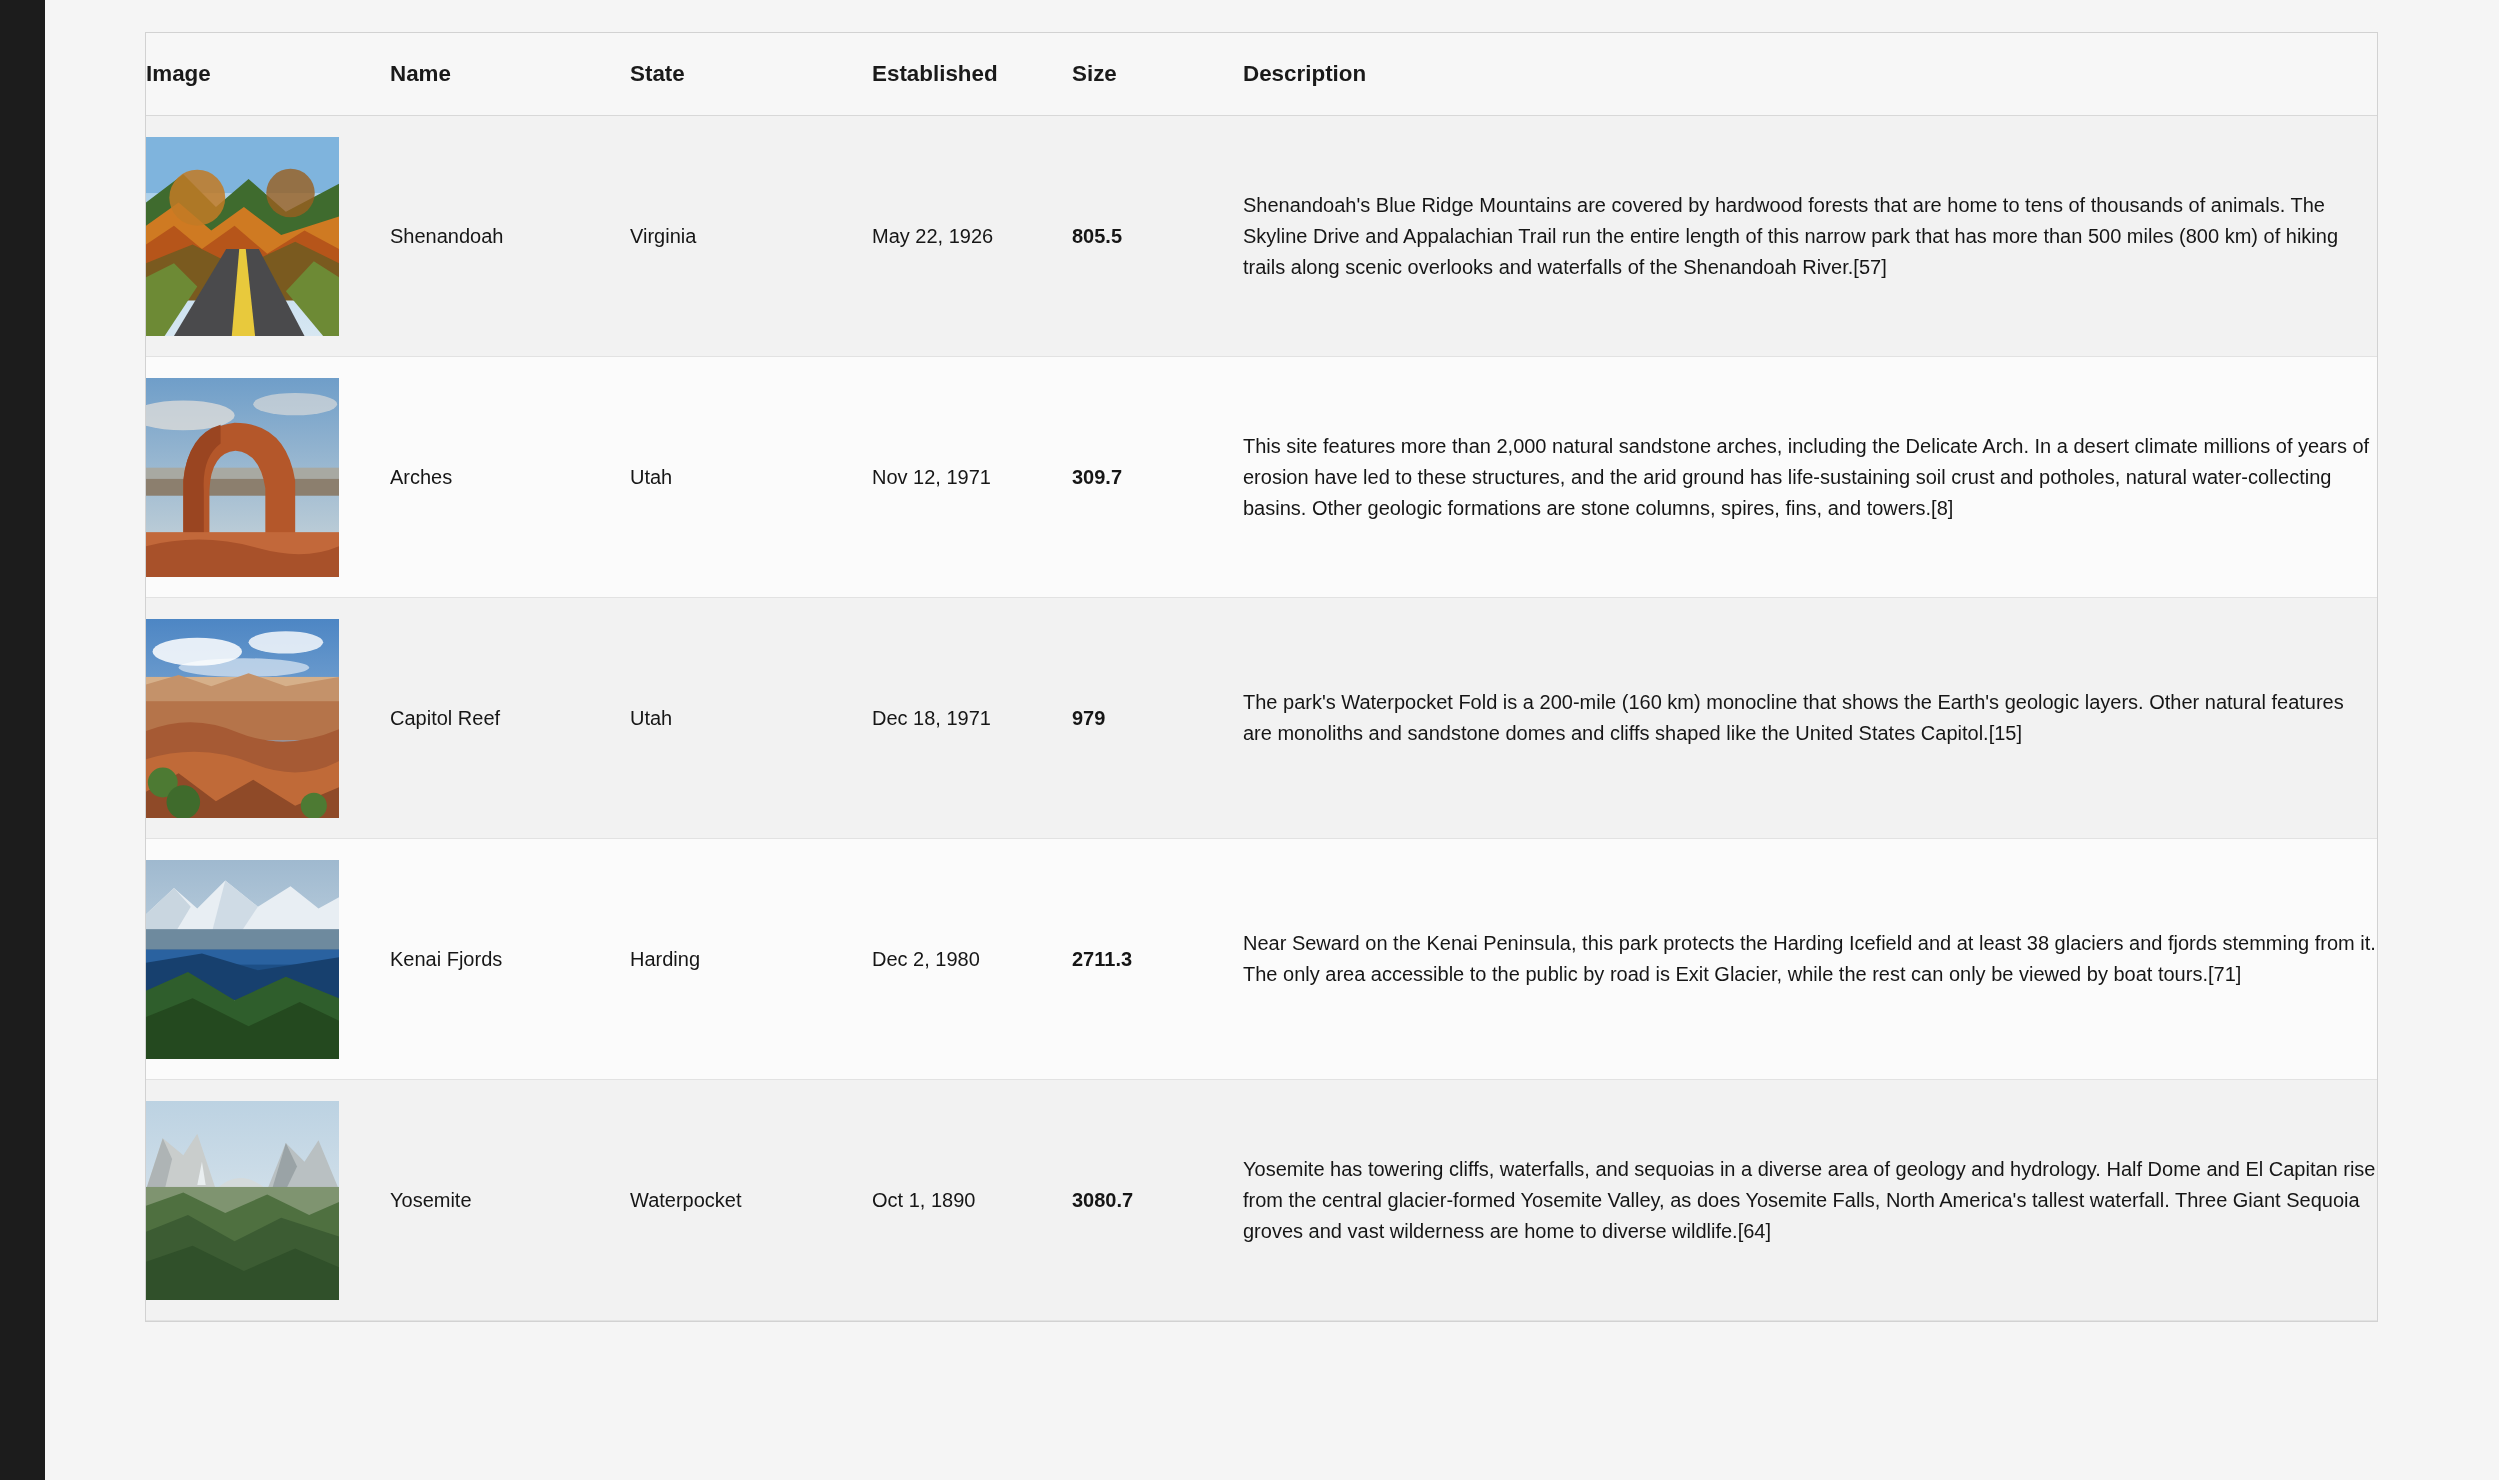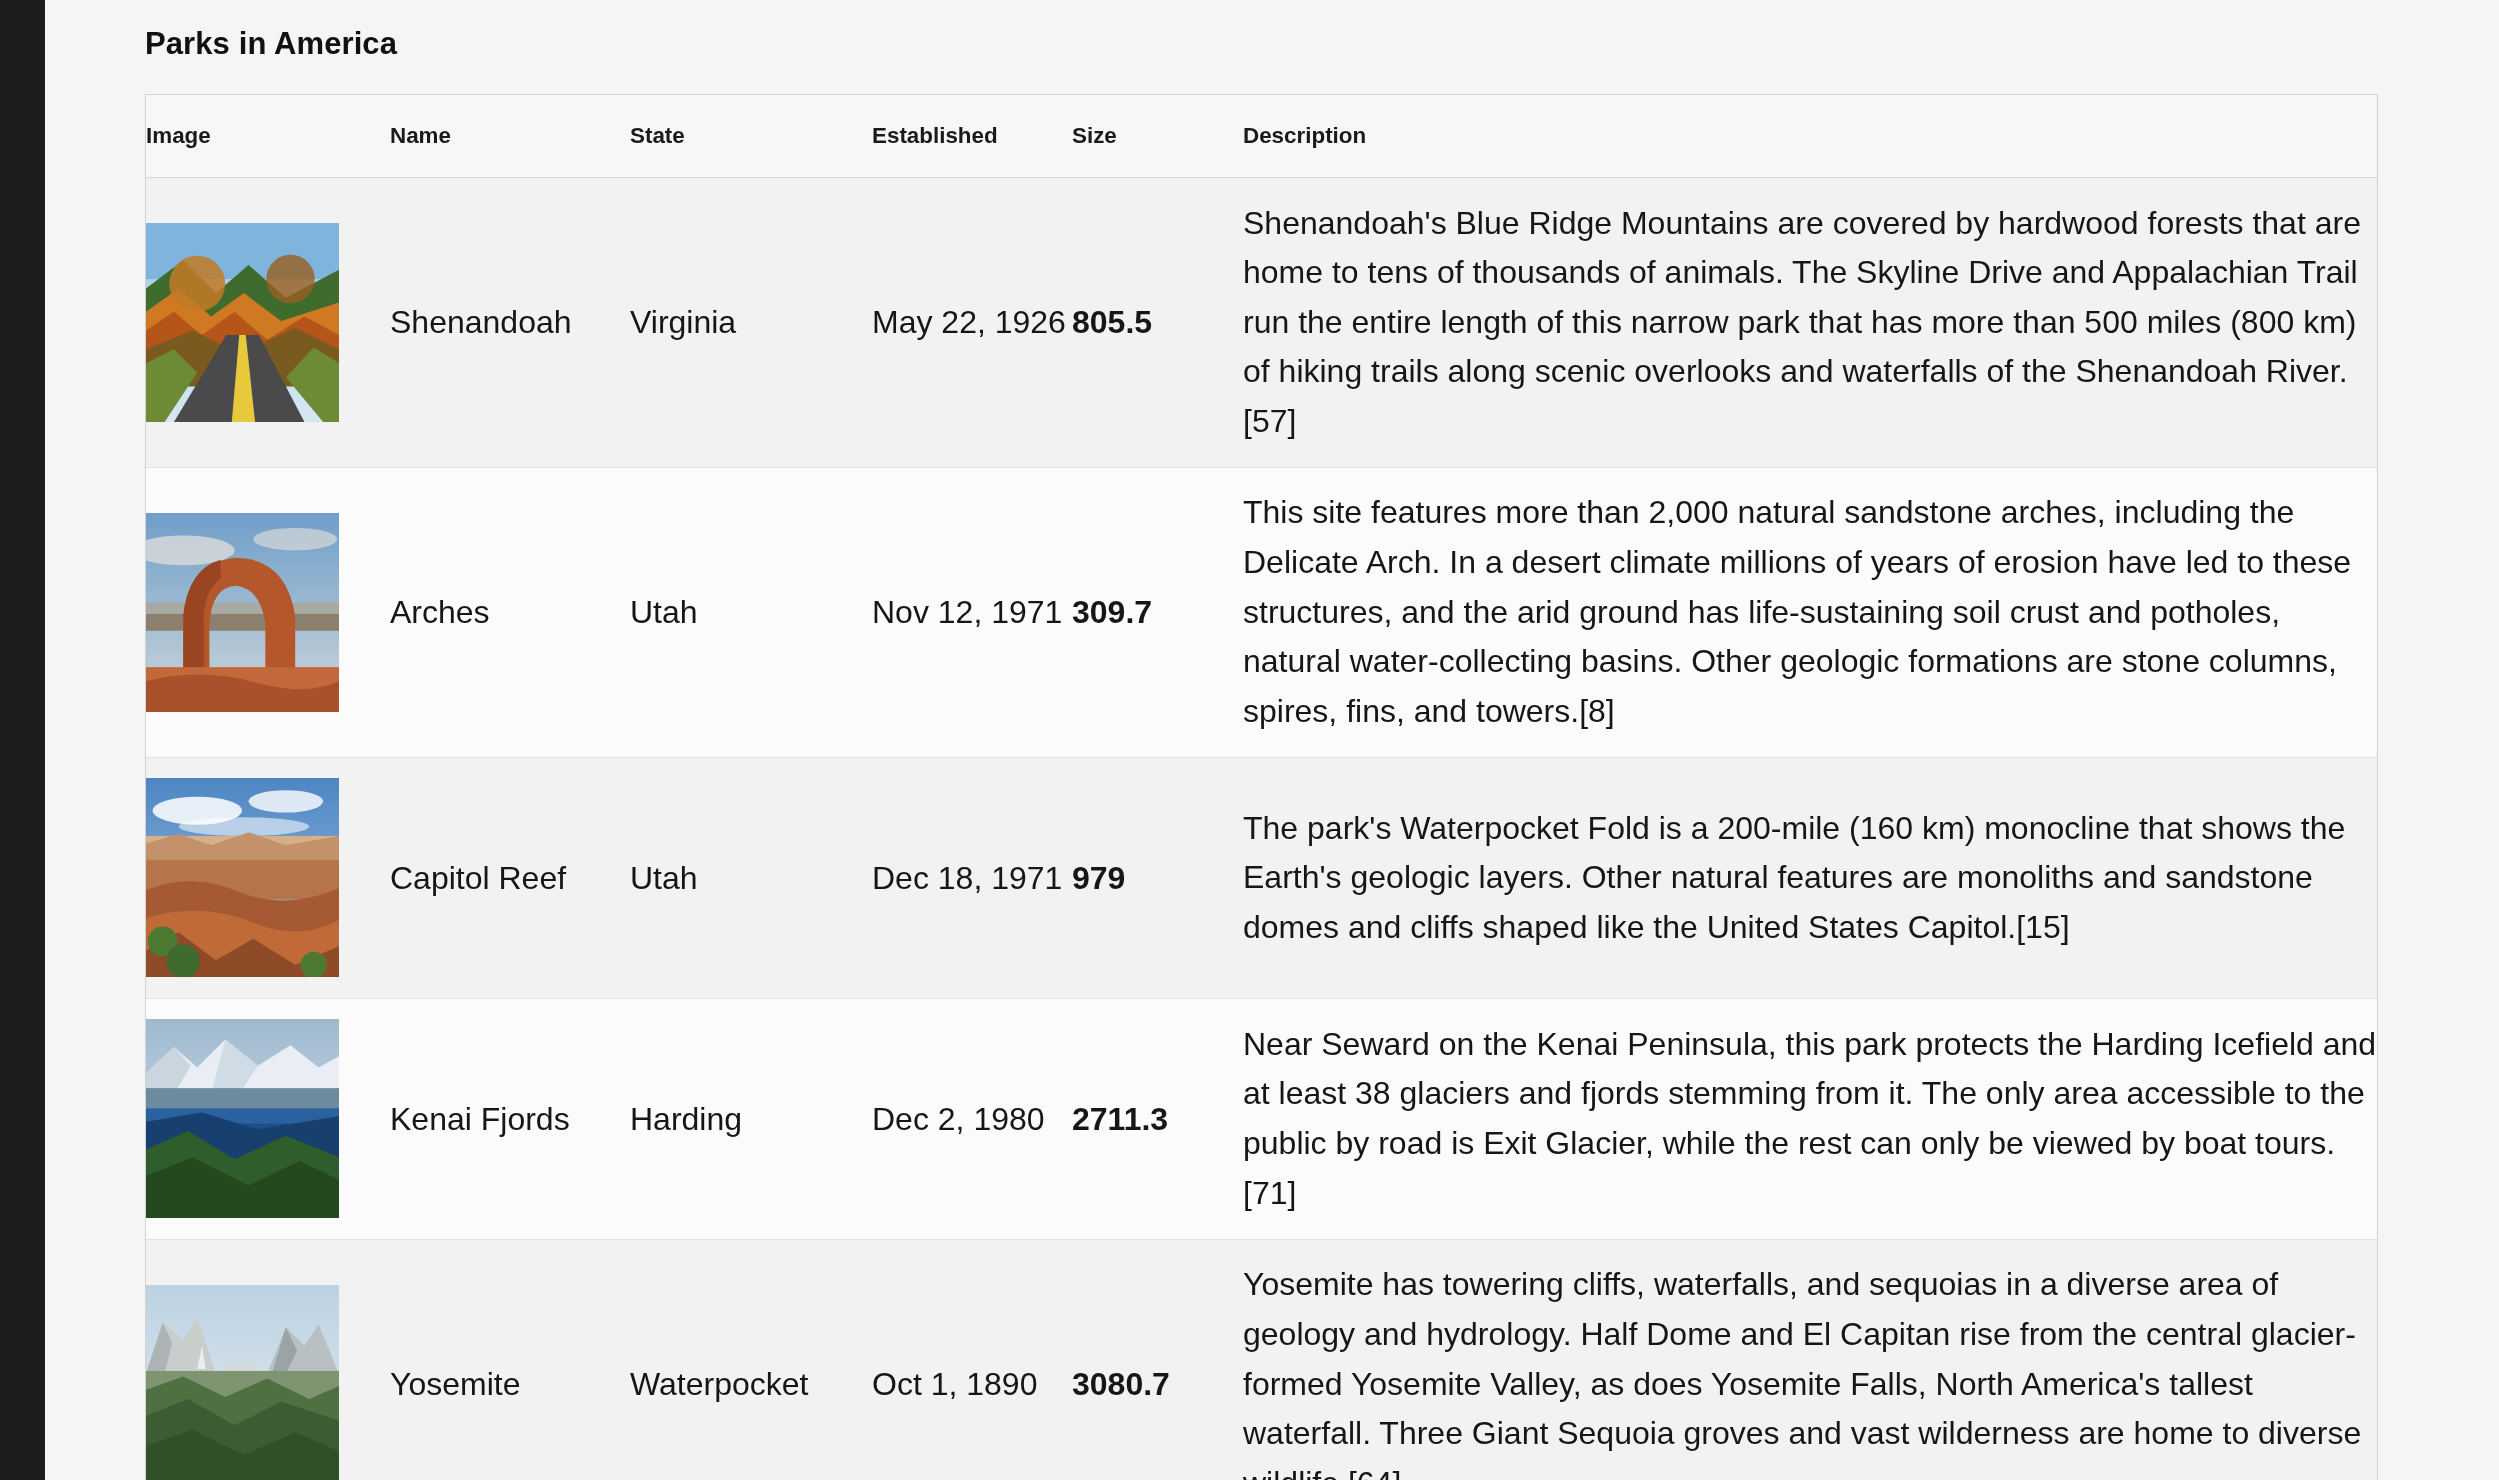--- a/index.html
+++ b/index.html
@@ -44,21 +44,21 @@
   table.parks th {
     text-align: left;
     font-size: 22.4px;
     font-weight: bold;
     color: #1a1a1a;
     padding: 28px 0 28px 0;
     border-bottom: 0.9px solid #d8d8d8;
     background: #f7f7f7;
   }
   table.parks td {
-    font-size: 32px;
+    font-size: 20px;
     color: #161616;
     vertical-align: middle;
     border-bottom: 0.9px solid #e2e2e2;
     padding: 20.5px 0;
   }
   tbody tr:nth-child(odd) td { background: #f2f2f2; }
   tbody tr:nth-child(even) td { background: #fbfbfb; }
 
   .col-image { width: 244px; }
   .col-name { width: 240px; }
@@ -90,21 +90,20 @@
     color: #131313;
   }
   .cell-text { line-height: 1.45; }
   .row-last td { border-bottom: 0.9px solid #e2e2e2; }
 </style>
 </head>
 <body>
 
 <div class="page">
 
-  <h1 class="page-title">Parks in America</h1>
 
   <div class="table-wrap">
     <table class="parks">
       <thead>
         <tr>
           <th class="col-image">Image</th>
           <th class="col-name">Name</th>
           <th class="col-state">State</th>
           <th class="col-established">Established</th>
           <th class="col-size">Size</th>

